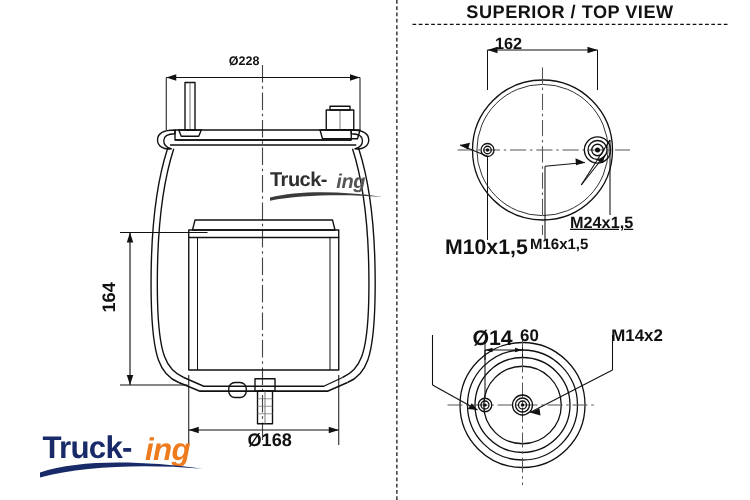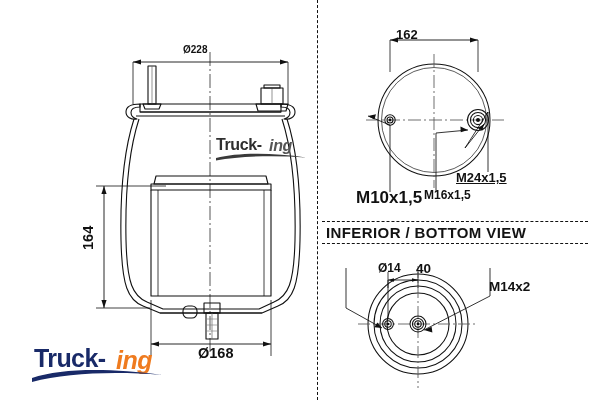--- a/index.html
+++ b/index.html
@@ -48,23 +48,23 @@
   #dim-228{ left:183px; top:44px; font-size:10px; }
   #dim-168{ left:198px; top:345px; font-size:14.5px; }
   #dim-164{
     left:80px; top:250px; font-size:14.5px;
     transform:rotate(-90deg); transform-origin:left top;
   }
   #dim-162{ left:396px; top:27px; font-size:13px; }
   #lbl-m10{ left:356px; top:188px; font-size:17px; }
   #lbl-m16{ left:424px; top:188px; font-size:12px; }
   #lbl-m24{ left:456px; top:170px; font-size:13px;text-decoration:underline; }
-  #lbl-d14{ left:378px; top:261px; font-size:12px; }
+  #lbl-d14{ left:378px; top:261px; font-size:17px; }
   #lbl-30 { left:416px; top:261px; font-size:13.5px; }
-  #lbl-m14x2{ left:489px; top:279px; font-size:13.5px; }
+  #lbl-m14x2{ left:489px; top:261px; font-size:13.5px; }
 
   
   #logo{ position:absolute; left:28px; top:342px; width:140px; height:46px; }
   #logo-truck{
     position:absolute; left:6px; top:2px;
     font-size:25px; font-weight:bold;
     color:#192a68; letter-spacing:-0.6px;
   }
   #logo-ing{
     position:absolute; left:88px; top:4px;
@@ -182,20 +182,21 @@
       <path d="M2 7 C24 1.5 58 1.5 92 6.5 C60 4.2 26 5 2 9.5 Z" fill="#3a3a3a"></path>
     </svg>
   </div>
 
   <div class="dimtext" id="dim-228">Ø228</div>
   <div class="dimtext" id="dim-168">Ø168</div>
   <div class="dimtext" id="dim-164">164</div>
 
   <div id="divider"></div>
 
+  <div class="panel-header" id="top-view-header">SUPERIOR / TOP VIEW</div>
 
   <svg class="abs" style="left:320px;top:20px;" width="280" height="200">
     <g fill="none" stroke="#111" stroke-width="1.05">
 
       <line x1="70" y1="20" x2="70" y2="52" stroke-width="0.8"></line>
       <line x1="158" y1="20" x2="158" y2="52" stroke-width="0.8"></line>
       <line x1="70" y1="20" x2="158" y2="20" stroke-width="0.9"></line>
       <path d="M70 20 L78 17.4 L78 22.6 Z" fill="#111" stroke="none"></path>
       <path d="M158 20 L150 17.4 L150 22.6 Z" fill="#111" stroke="none"></path>
 
@@ -228,21 +229,20 @@
       <line x1="145" y1="128" x2="164" y2="104" stroke-width="0.85"></line>
       <path d="M164 104 L158 108.6 L162.4 110.4 Z" fill="#111" stroke="none"></path>
     </g>
   </svg>
 
   <div class="dimtext" id="dim-162">162</div>
   <div class="dimtext" id="lbl-m10">M10x1,5</div>
   <div class="dimtext" id="lbl-m16">M16x1,5</div>
   <div class="dimtext" id="lbl-m24">M24x1,5</div>
 
-  <div class="panel-header" id="bottom-view-header">INFERIOR / BOTTOM VIEW</div>
 
   <svg class="abs" style="left:330px;top:252px;" width="270" height="148">
     <g fill="none" stroke="#111" stroke-width="1.05">
 
       <line x1="58" y1="20" x2="58" y2="36" stroke-width="0.8"></line>
       <line x1="88" y1="20" x2="88" y2="36" stroke-width="0.8"></line>
       <line x1="58" y1="28" x2="88" y2="28" stroke-width="0.85"></line>
       <path d="M58 28 L64 26.2 L64 29.8 Z" fill="#111" stroke="none"></path>
       <path d="M88 28 L82 26.2 L82 29.8 Z" fill="#111" stroke="none"></path>
 
@@ -269,21 +269,21 @@
 
       <line x1="58" y1="28" x2="58" y2="66" stroke-width="0.85"></line>
 
       <line x1="160" y1="16" x2="160" y2="44" stroke-width="0.85"></line>
       <line x1="160" y1="44" x2="94" y2="78" stroke-width="0.85"></line>
       <path d="M94 78 L101.6 74.8 L102.4 80.4 Z" fill="#111" stroke="none"></path>
     </g>
   </svg>
 
   <div class="dimtext" id="lbl-d14">Ø14</div>
-  <div class="dimtext" id="lbl-30">40</div>
+  <div class="dimtext" id="lbl-30">60</div>
   <div class="dimtext" id="lbl-m14x2">M14x2</div>
 
   <div id="logo">
     <span id="logo-truck">Truck-</span>
     <span id="logo-ing">ing</span>
     <svg id="logo-swoosh" width="140" height="20">
       <path d="M4 12 C34 2 82 2 134 9 C86 5 38 7 4 16 Z" fill="#192a68"></path>
     </svg>
   </div>
 

